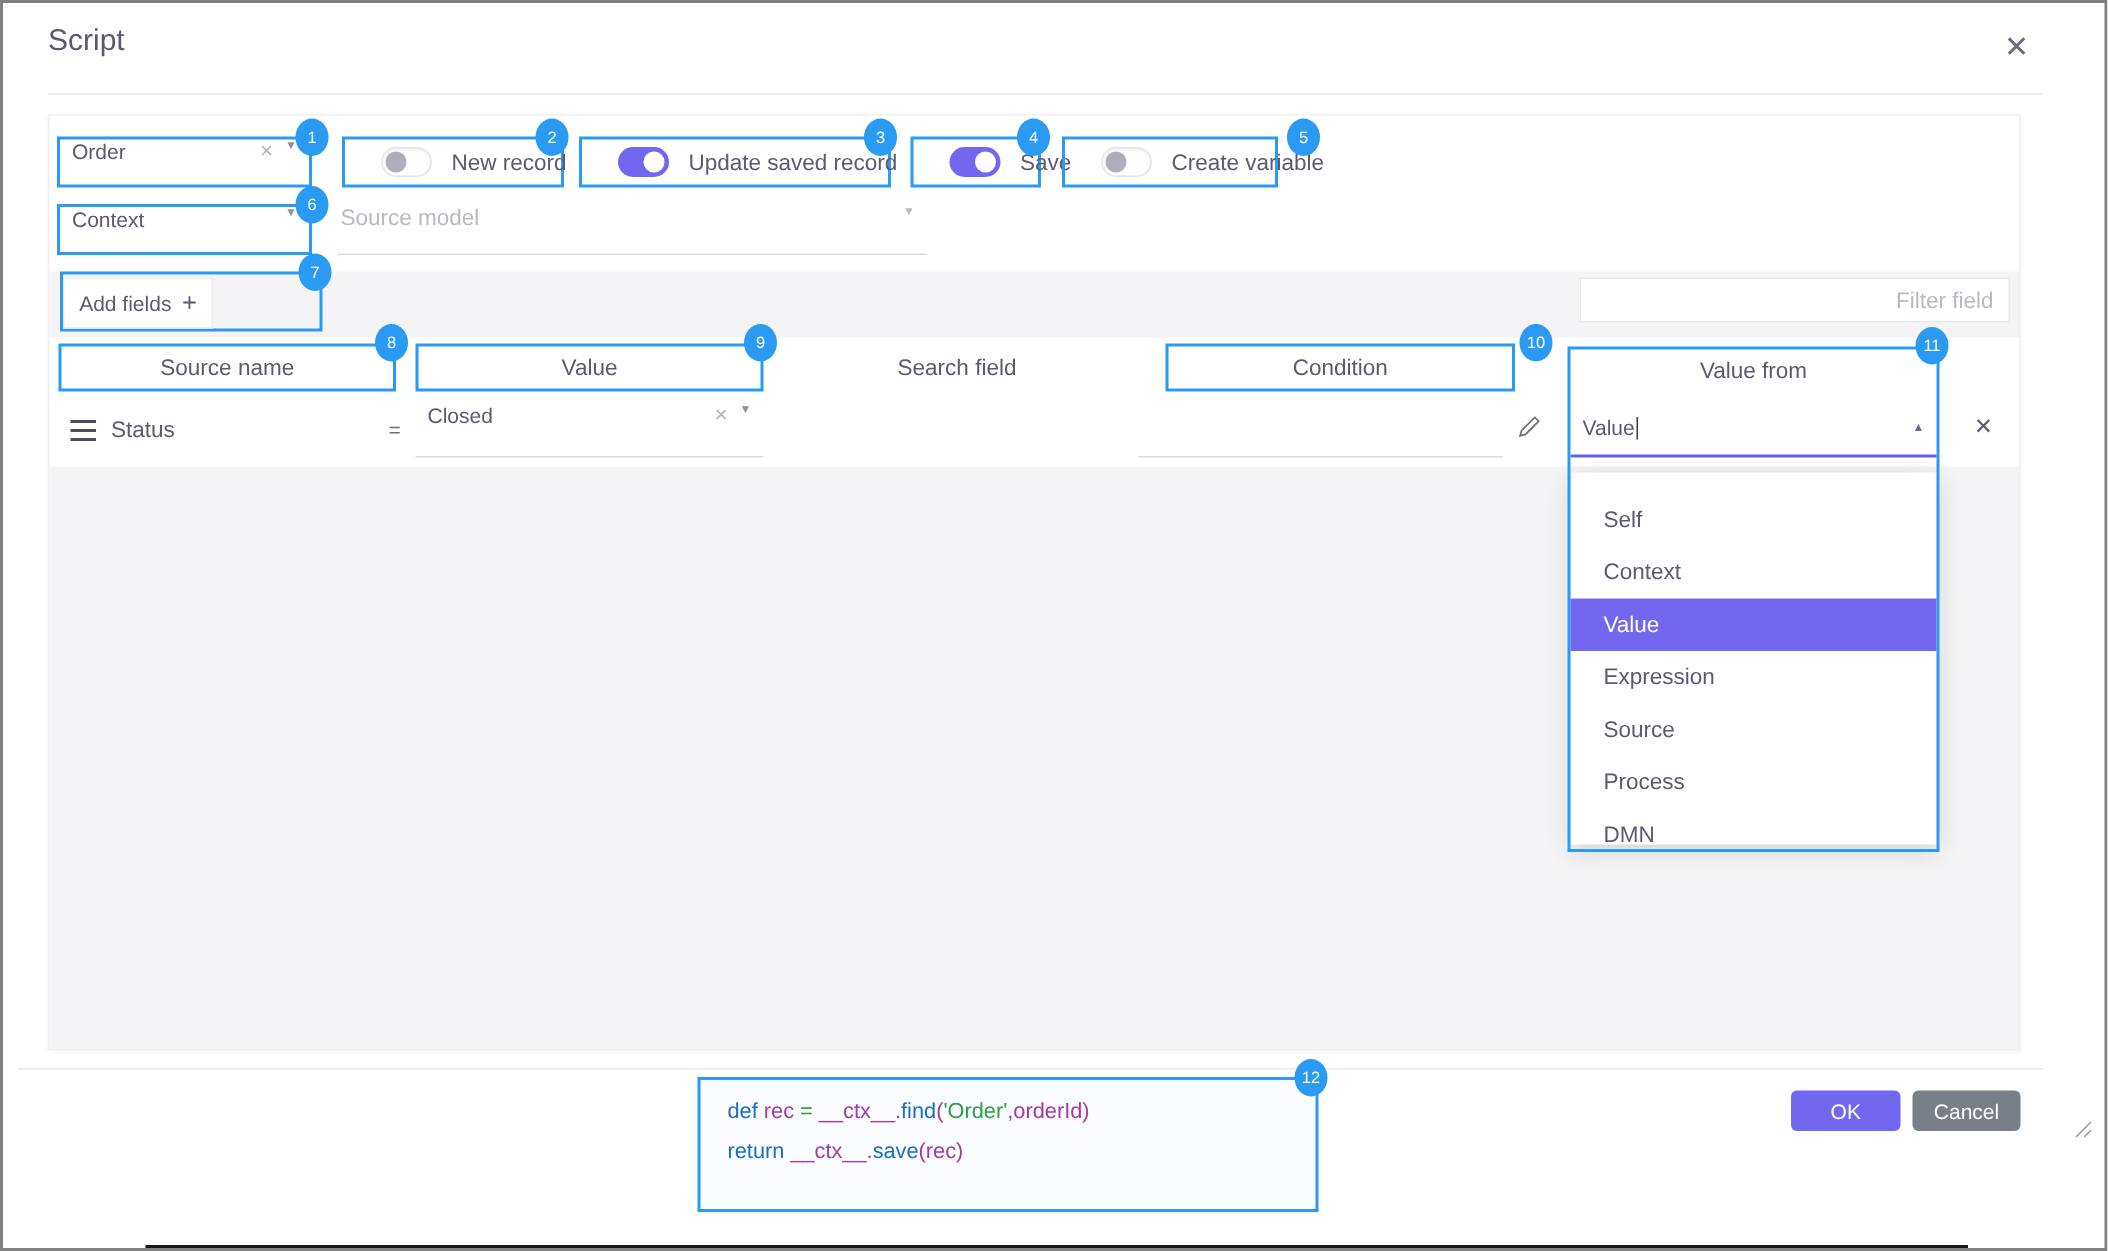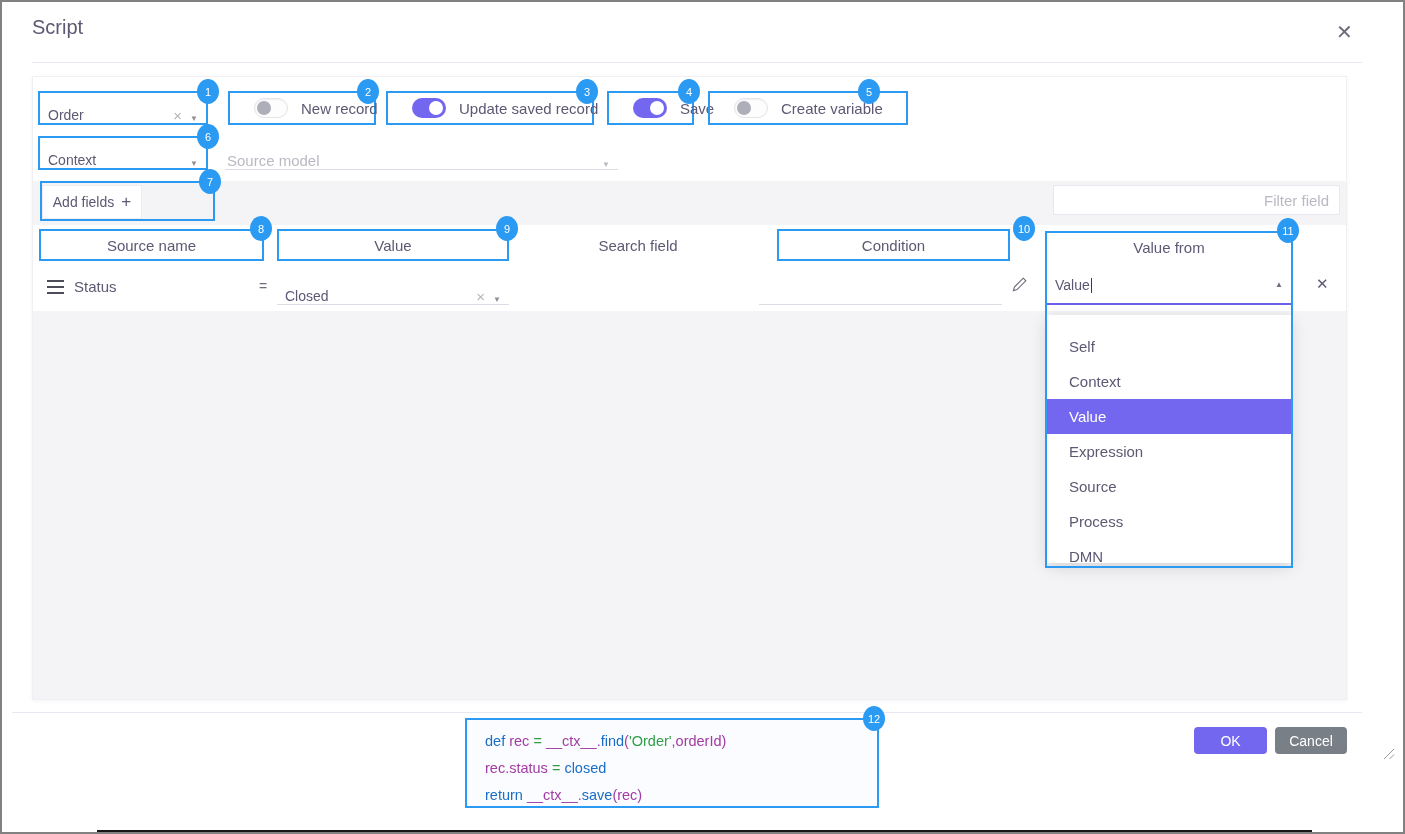--- a/index.html
+++ b/index.html
@@ -17,21 +17,21 @@
   .ann-box{border:2px solid var(--annotation-blue,#2b9af3)}
   .badge{position:absolute;width:22px;height:25px;border-radius:50%;background:var(--annotation-blue,#2b9af3);
          color:#fff;font-size:11px;display:flex;align-items:center;justify-content:center;z-index:9}
 
   
   .panel{position:absolute;left:30px;top:74px;width:1315px;height:624px;background:#fff;
          border:1px solid #f0f0f4;box-shadow:0 1px 4px rgba(0,0,0,.05)}
   .gray{background:#f4f4f7}
 
   
-  .select{display:flex;align-items:flex-end;padding:0 8px;font-size:14px;color:#5e5873;cursor:pointer;background:transparent}
+  .select{display:flex;align-items:flex-start;padding:0 8px;font-size:14px;color:#5e5873;cursor:pointer;background:transparent}
   .spacer{flex:1}
   .icon-clear{color:#b4b4bc;font-size:15px;margin-right:8px;line-height:1}
   .icon-caret{color:#8f8f99;font-size:8px;line-height:1}
   .underline{border-bottom:1px solid #dcdce4}
   .placeholder{color:#b9b9c3;font-size:15px}
   .txt-input{border:1px solid #e8e8ee;background:#fff;font-family:"Liberation Sans",sans-serif;
              font-size:15px;color:#5e5873;padding:0 10px;outline:none}
   .txt-input::placeholder{color:#b9b9c3}
 
   
@@ -111,21 +111,21 @@
       </div>
     </div>
     <div class="abs ann-box" style="left:574px;top:14px;width:87px;height:34px">
       <div class="toggle on">
         <span class="track">
             <span class="knob"></span>
           </span>
         <span class="tg-label">Save</span>
       </div>
     </div>
-    <div class="abs ann-box" style="left:675px;top:14px;width:200px;height:34px">
+    <div class="abs ann-box" style="left:675px;top:14px;width:144px;height:34px">
       <div class="toggle off">
         <span class="track">
             <span class="knob"></span>
           </span>
         <span class="tg-label">Create variable</span>
       </div>
     </div>
 
     <div class="abs ann-box select" style="left:5px;top:59px;width:170px;height:34px">
       <span>Context</span>
@@ -190,21 +190,20 @@
         <div class="menu-item">DMN</div>
       </div>
 
     <div class="abs ann-box" style="left:1012px;top:154px;width:248px;height:337px;pointer-events:none;z-index:6"></div>
   </div>
 
   <div class="abs divider" style="left:10px;top:710px;width:1350px"></div>
 
   <div class="abs ann-box code-box" style="left:463px;top:716px;width:414px;height:90px">
       <div class="code-line"><span class="c-b">def</span><span class="c-p"> rec </span><span class="c-g">= </span><span class="c-p">__ctx__</span><span class="c-p">.</span><span class="c-b">find</span><span class="c-p">(</span><span class="c-g">'Order'</span><span class="c-p">,</span><span class="c-p">orderId</span><span class="c-p">)</span></div>
-      <div class="code-line"><span class="c-p">rec.status </span><span class="c-g">= </span><span class="c-b">closed</span></div>
       <div class="code-line"><span class="c-b">return </span><span class="c-p">__ctx__.</span><span class="c-b">save</span><span class="c-p">(rec)</span></div>
     </div>
 
   <button class="abs btn btn-ok" style="left:1192px;top:725px;width:73px;height:27px">OK</button>
   <button class="abs btn btn-cancel" style="left:1273px;top:725px;width:72px;height:27px">Cancel</button>
 
   <span class="abs" style="left:1381px;top:744px">
     <svg width="12" height="12" viewBox="0 0 12 12">
         <path d="M11 1L1 11M11 6.5L6.5 11" stroke="#9a9aa2" stroke-width="1" fill="none"></path>
       </svg>

